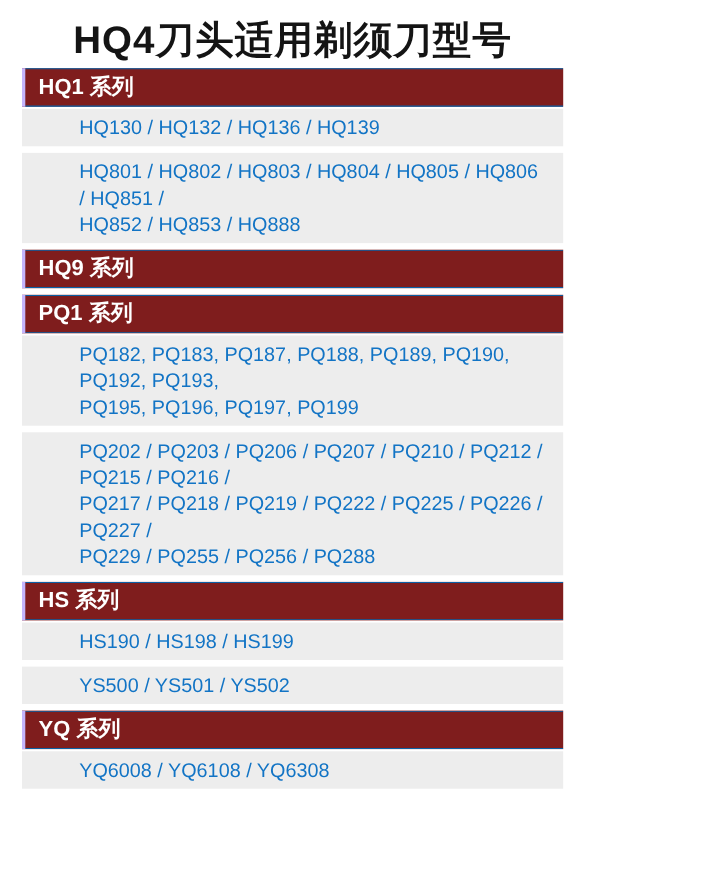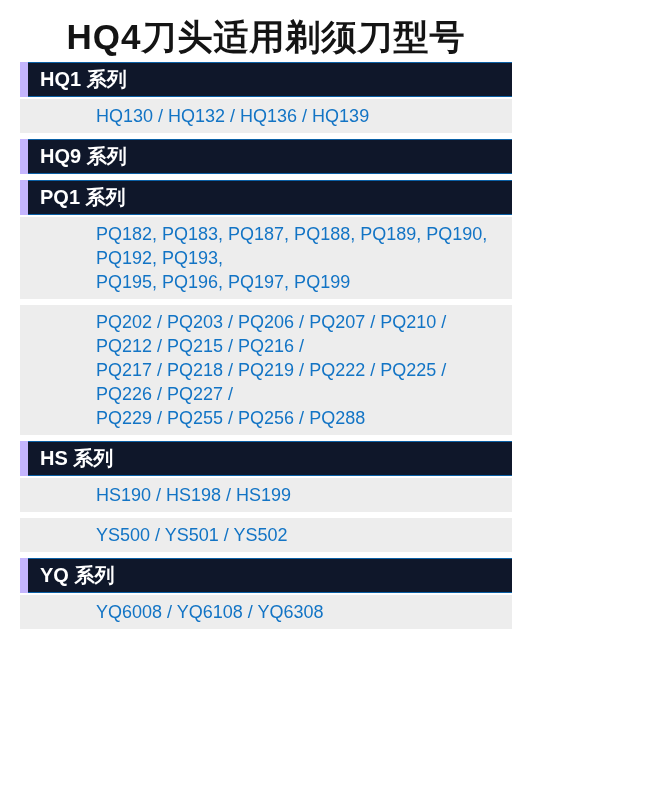--- a/index.html
+++ b/index.html
@@ -28,54 +28,56 @@
     font-weight: 900;
     letter-spacing: 1px;
     color: #141414;
   }
   .section {
     margin-bottom: 6px;
   }
   .bar {
     height: 35px;
     line-height: 35px;
-    background: #0f172a;
-    border-left: 8px solid #c4b5fd;
+    background: #7f1d1d;
+    border-left: 3px solid #c4b5fd;
     box-shadow: inset 0 1px 0 #0b60a5, inset 0 -1px 0 #0b60a5;
     color: #ffffff;
     font-weight: bold;
     font-size: 20px;
     padding-left: 12px;
     margin-bottom: 2px;
     box-sizing: border-box;
   }
   .models {
     background: #ededed;
     color: #1274c5;
     font-size: 18px;
     line-height: 24px;
-    padding: 5px 14px 5px 76px;
+    padding: 5px 14px 5px 52px;
     white-space: pre-wrap;
     box-sizing: border-box;
   }
 </style>
 </head>
 <body>
 
 <div class="page">
   <h1 class="title">HQ4刀头适用剃须刀型号</h1>
 
   <div class="wrap">
 
     <div class="section">
       <div class="bar">HQ1 系列</div>
       <div class="models">HQ130 / HQ132 / HQ136 / HQ139</div>
     </div>
 
     <div class="section">
+      <div class="models">HQ801 / HQ802 / HQ803 / HQ804 / HQ805 / HQ806 / HQ851 /
+HQ852 / HQ853 / HQ888</div>
     </div>
 
     <div class="section">
       <div class="bar">HQ9 系列</div>
     </div>
 
     <div class="section">
       <div class="bar">PQ1 系列</div>
       <div class="models">PQ182, PQ183, PQ187, PQ188, PQ189, PQ190, PQ192, PQ193,
 PQ195, PQ196, PQ197, PQ199</div>

